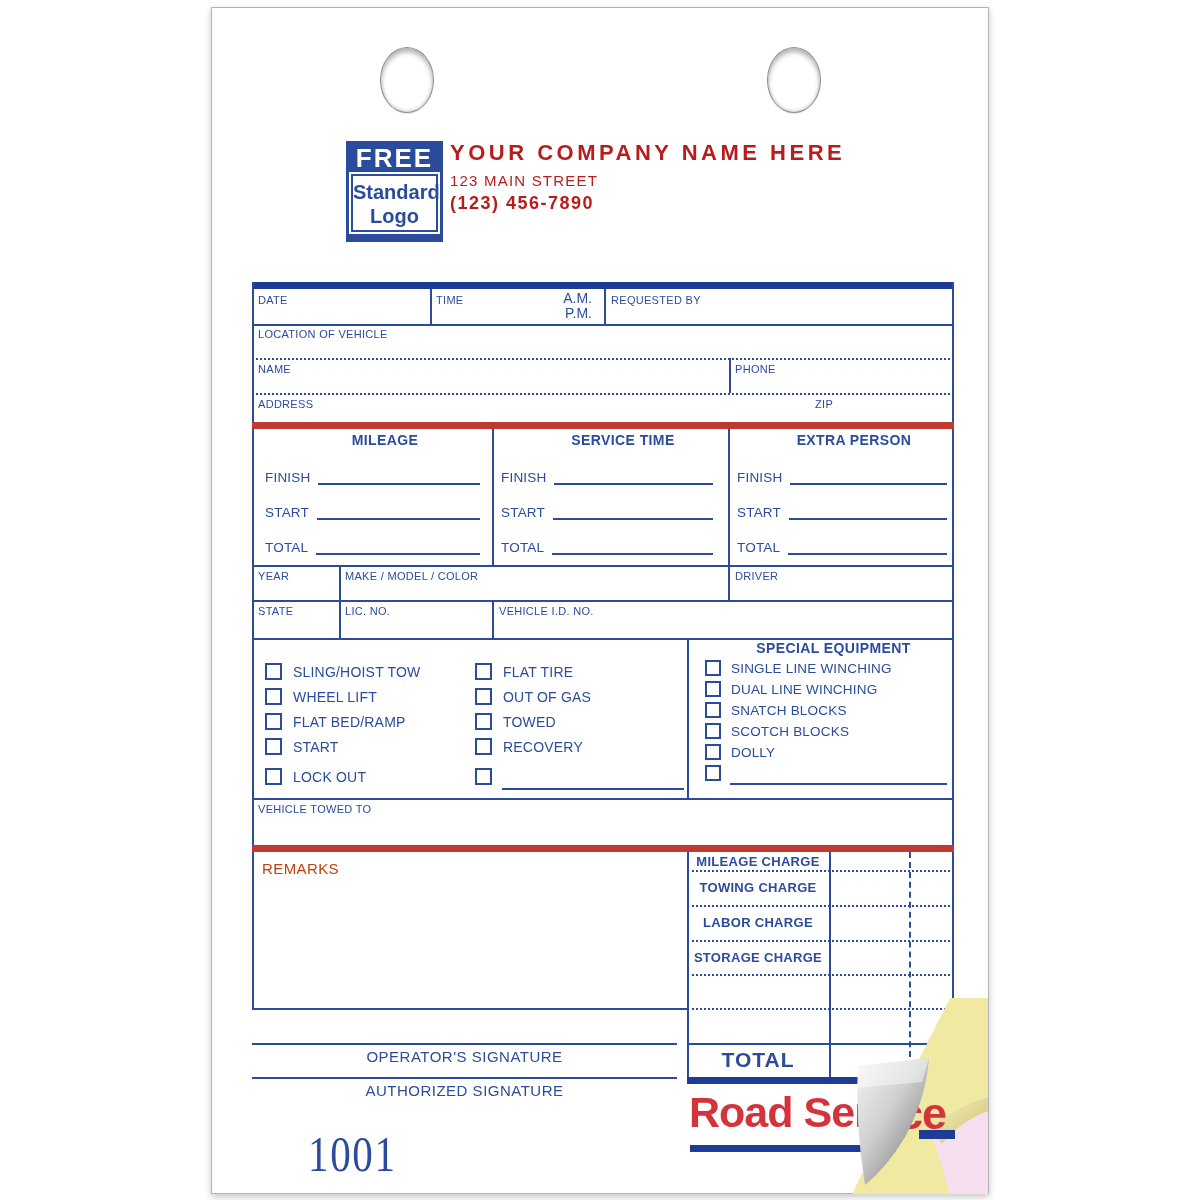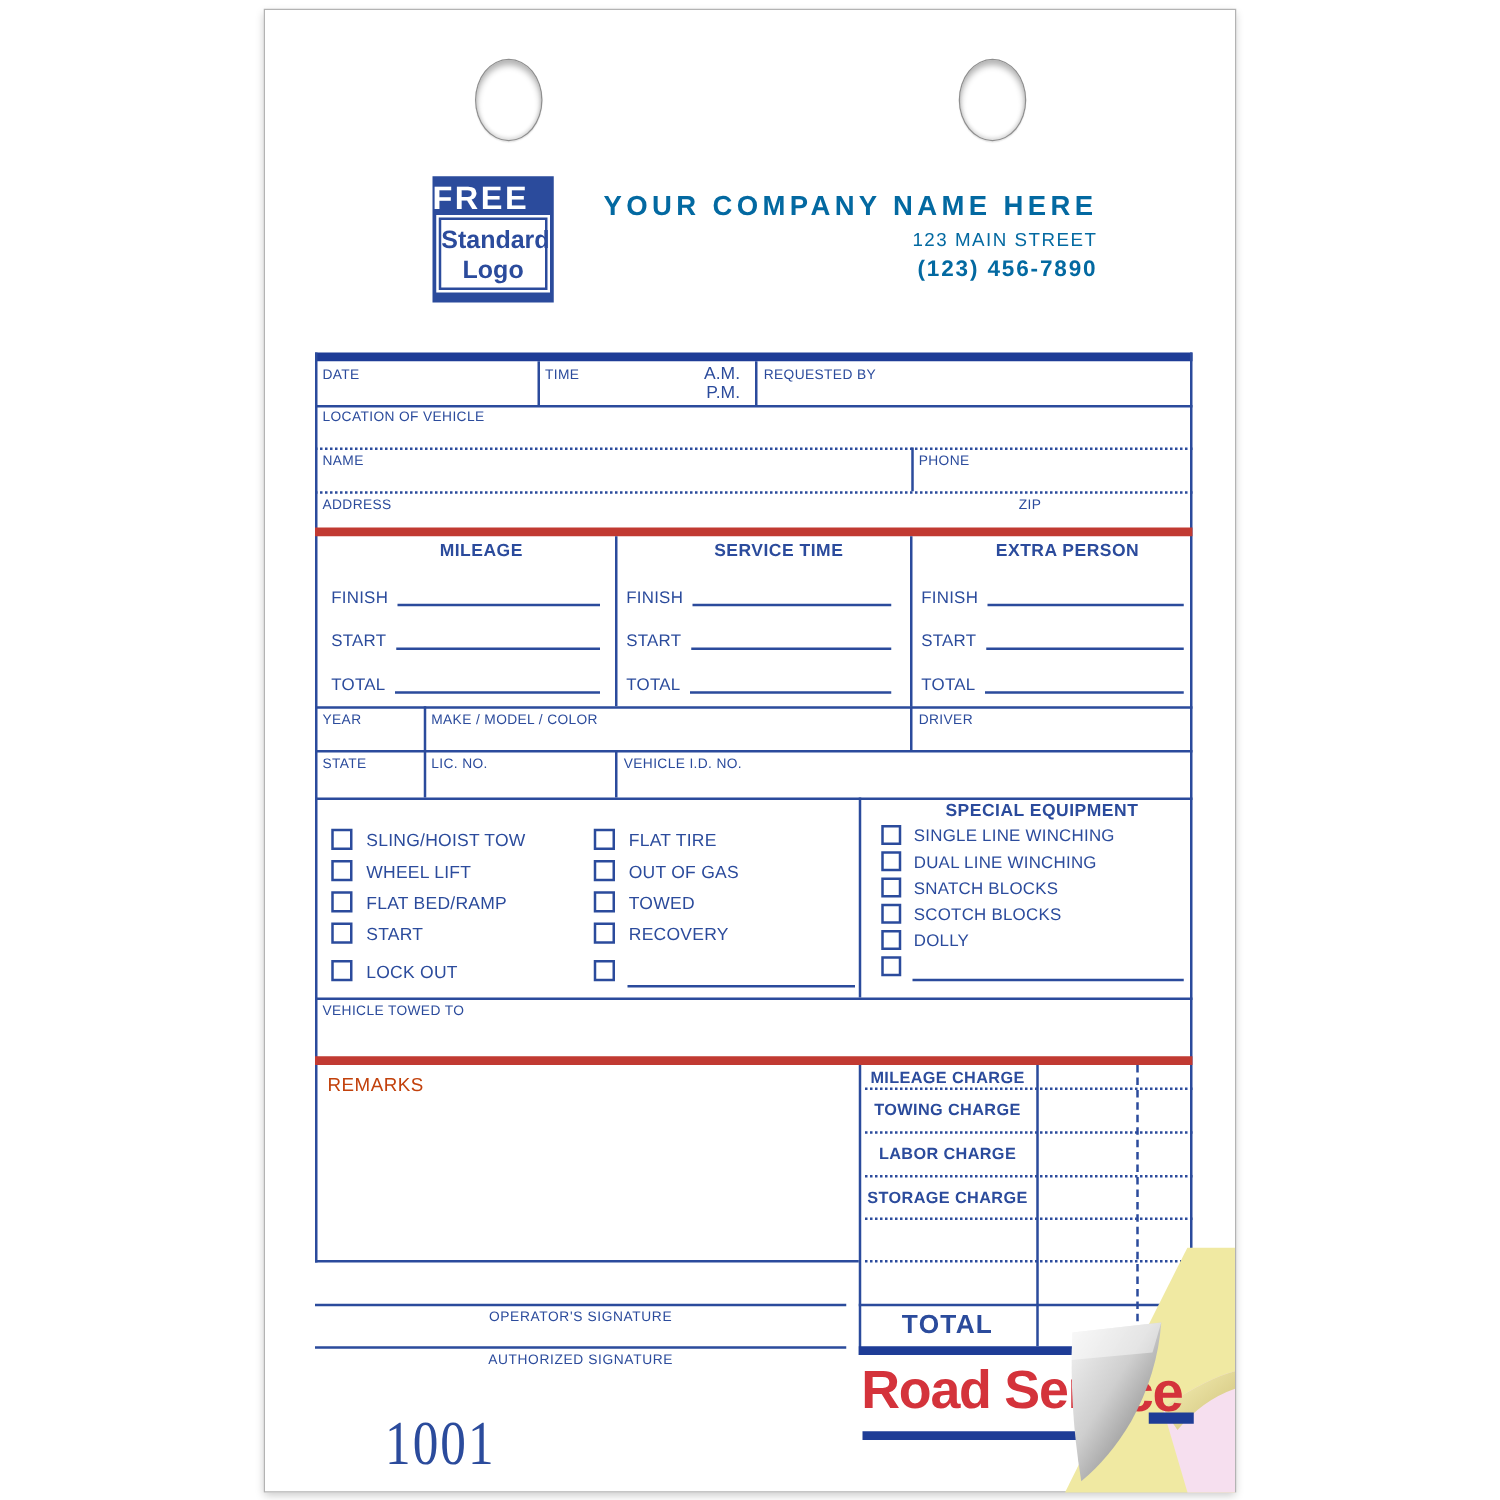--- a/index.html
+++ b/index.html
@@ -28,31 +28,31 @@
   .cb { width:17px; height:17px; border:2px solid #2b4b9c; background:#fff; flex:0 0 auto; }
   .cb.sm { width:16px; height:16px; }
   .cbl { margin-left:11px; font-size:14px; white-space:nowrap; letter-spacing:.2px; }
   .cbl.sm { font-size:13.5px; margin-left:10px; }
   .uline { position:absolute; height:0; border-bottom:2px solid #2b4b9c; }
   .charge-lbl { position:absolute; left:475px; width:142px; display:flex; align-items:center;
     justify-content:center; font-weight:bold; font-size:13px; color:#2b4b9c; letter-spacing:.3px; }
   .total-lbl { position:absolute; left:475px; width:142px; top:1035px; height:34px; display:flex;
     align-items:center; justify-content:center; font-weight:bold; font-size:21px;
     color:#2b4b9c; letter-spacing:1px; }
-  .sig-lbl { position:absolute; left:40px; width:425px; text-align:center; font-size:11px;
+  .sig-lbl { position:absolute; left:40px; width:425px; text-align:center; font-size:15px;
     color:#2b4b9c; letter-spacing:.5px; }
   .remarks { position:absolute; left:50px; top:852px; font-size:15px; color:#c2410c; letter-spacing:.4px; }
   .logo { position:absolute; left:134px; top:133px; width:97px; height:101px;
     background:#2b4b9c; padding-top:2px; }
-  .logo-free { color:#fff; font-weight:bold; font-size:26px; 
+  .logo-free { color:#fff; font-weight:bold; font-size:26px; text-align:center;
     letter-spacing:2px; line-height:30px; height:30px; }
   .logo-box { margin:1px 5px 5px; height:58px; background:#fff; border:2px solid #2b4b9c;
     box-shadow:0 0 0 2px #fff; text-align:center; color:#2b4b9c; font-weight:bold;
     font-size:20px; line-height:1.2; padding-top:4px; }
-  .company { position:absolute; left:238px; top:144px; width:428px; text-align:right; color:#0369a1; }
+  .company { position:absolute; left:238px; top:132px; width:428px; text-align:left; color:#b91c1c; }
   .company .cname { font-size:22px; font-weight:bold; letter-spacing:3.5px; white-space:nowrap; }
   .company .cline { font-size:15px; letter-spacing:1.2px; margin-top:6px; }
   .company .cphone { font-size:18px; font-weight:bold; letter-spacing:1.5px; margin-top:4px; }
   .road { position:absolute; left:477px; top:1080px; font-weight:bold; font-size:43px;
     letter-spacing:-1px; color:#d4333b; white-space:nowrap; }
   .formno { position:absolute; left:96px; top:1117px; font-family:"Liberation Serif", serif;
     font-size:50px; color:#2b4b9c; letter-spacing:2px; transform:scaleX(.82); transform-origin:left top; }
   .curl { position:absolute; left:580px; top:990px; }
 </style>
 </head>

